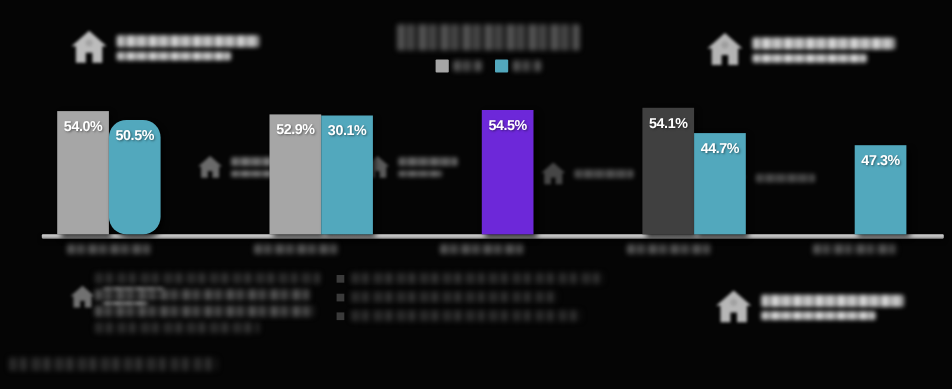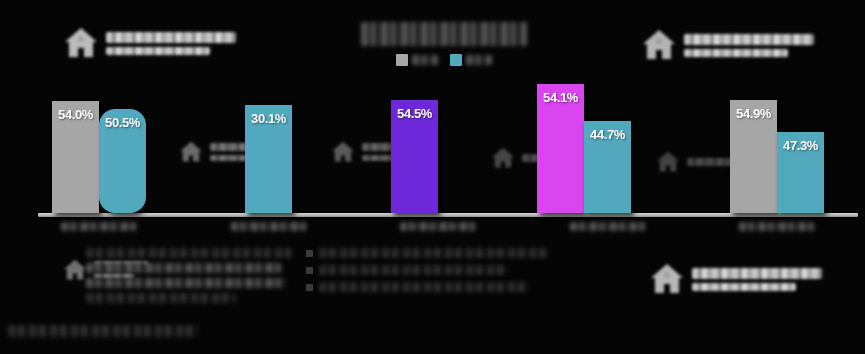--- a/index.html
+++ b/index.html
@@ -250,41 +250,41 @@
     <div class="plot" id="plot">
         <div class="group">
           <div class="bar gray" style="height: 111.6px; background: rgb(166, 166, 166); z-index: 1;">
             <span class="val">54.0%</span>
           </div>
           <div class="bar teal" style="height: 104.367px; background: rgb(82, 168, 189); z-index: 2; border-radius: 16px;">
             <span class="val">50.5%</span>
           </div>
         </div>
         <div class="group">
+          <div class="bar gray" style="height: 109.327px; background: rgb(166, 166, 166); z-index: 1;">
+            <span class="val">52.9%</span>
+          </div>
           <div class="bar teal" style="height: 108.293px; background: rgb(82, 168, 189); z-index: 2;">
             <span class="val">30.1%</span>
           </div>
         </div>
         <div class="group">
           <div class="bar gray" style="height: 112.633px; background: #6d28d9; z-index: 1;">
             <span class="val">54.5%</span>
           </div>
         </div>
         <div class="group">
-          <div class="bar gray" style="height: 129px; background: #d946ef; z-index: 1;">
+          <div class="bar gray" style="height: 115px; background: #404040; z-index: 1;">
             <span class="val">54.1%</span>
           </div>
           <div class="bar teal" style="height: 92.38px; background: rgb(82, 168, 189); z-index: 2;">
             <span class="val">44.7%</span>
           </div>
         </div>
         <div class="group">
-          <div class="bar gray" style="height: 113.46px; background: rgb(166, 166, 166); z-index: 1;">
-            <span class="val">54.9%</span>
-          </div>
           <div class="bar teal" style="height: 81px; background: rgb(82, 168, 189); z-index: 2;">
             <span class="val">47.3%</span>
           </div>
         </div>
       </div>
     <div class="baseline"></div>
     <div class="cats" id="cats">
         <div class="cat"><span class="redacted mid">[redacted]</span></div>
         <div class="cat"><span class="redacted mid">[redacted]</span></div>
         <div class="cat"><span class="redacted mid">[redacted]</span></div>

